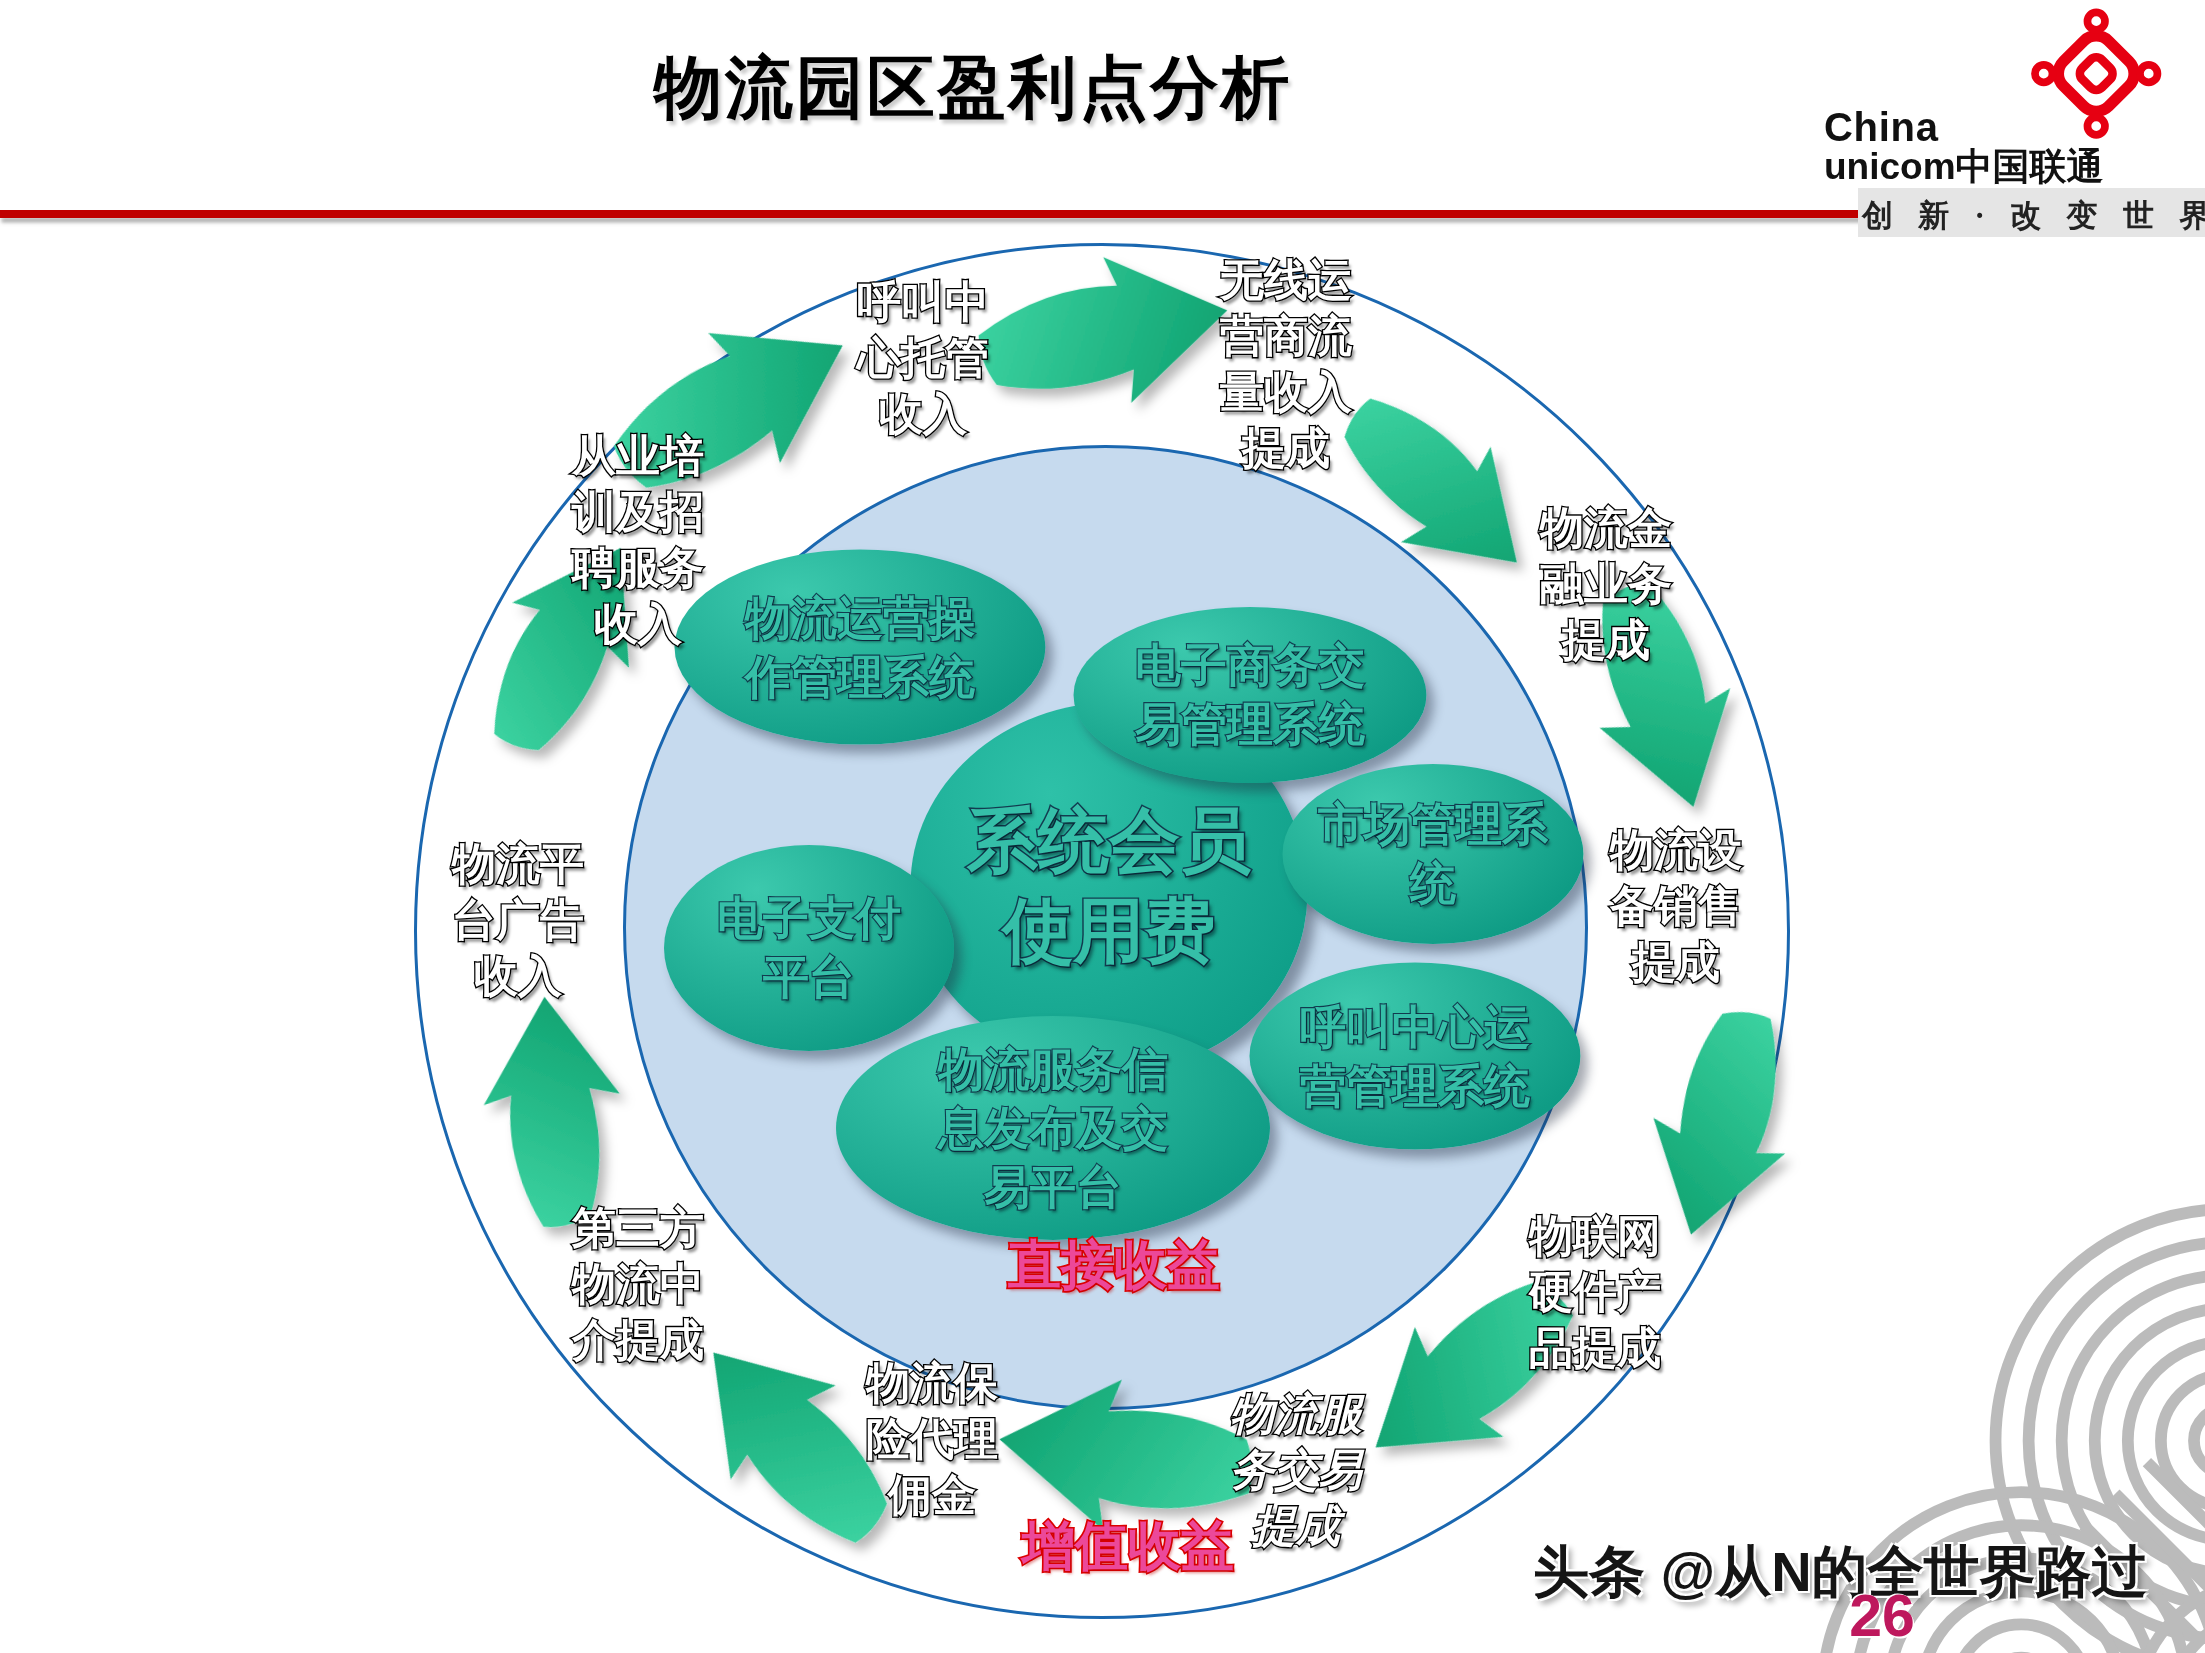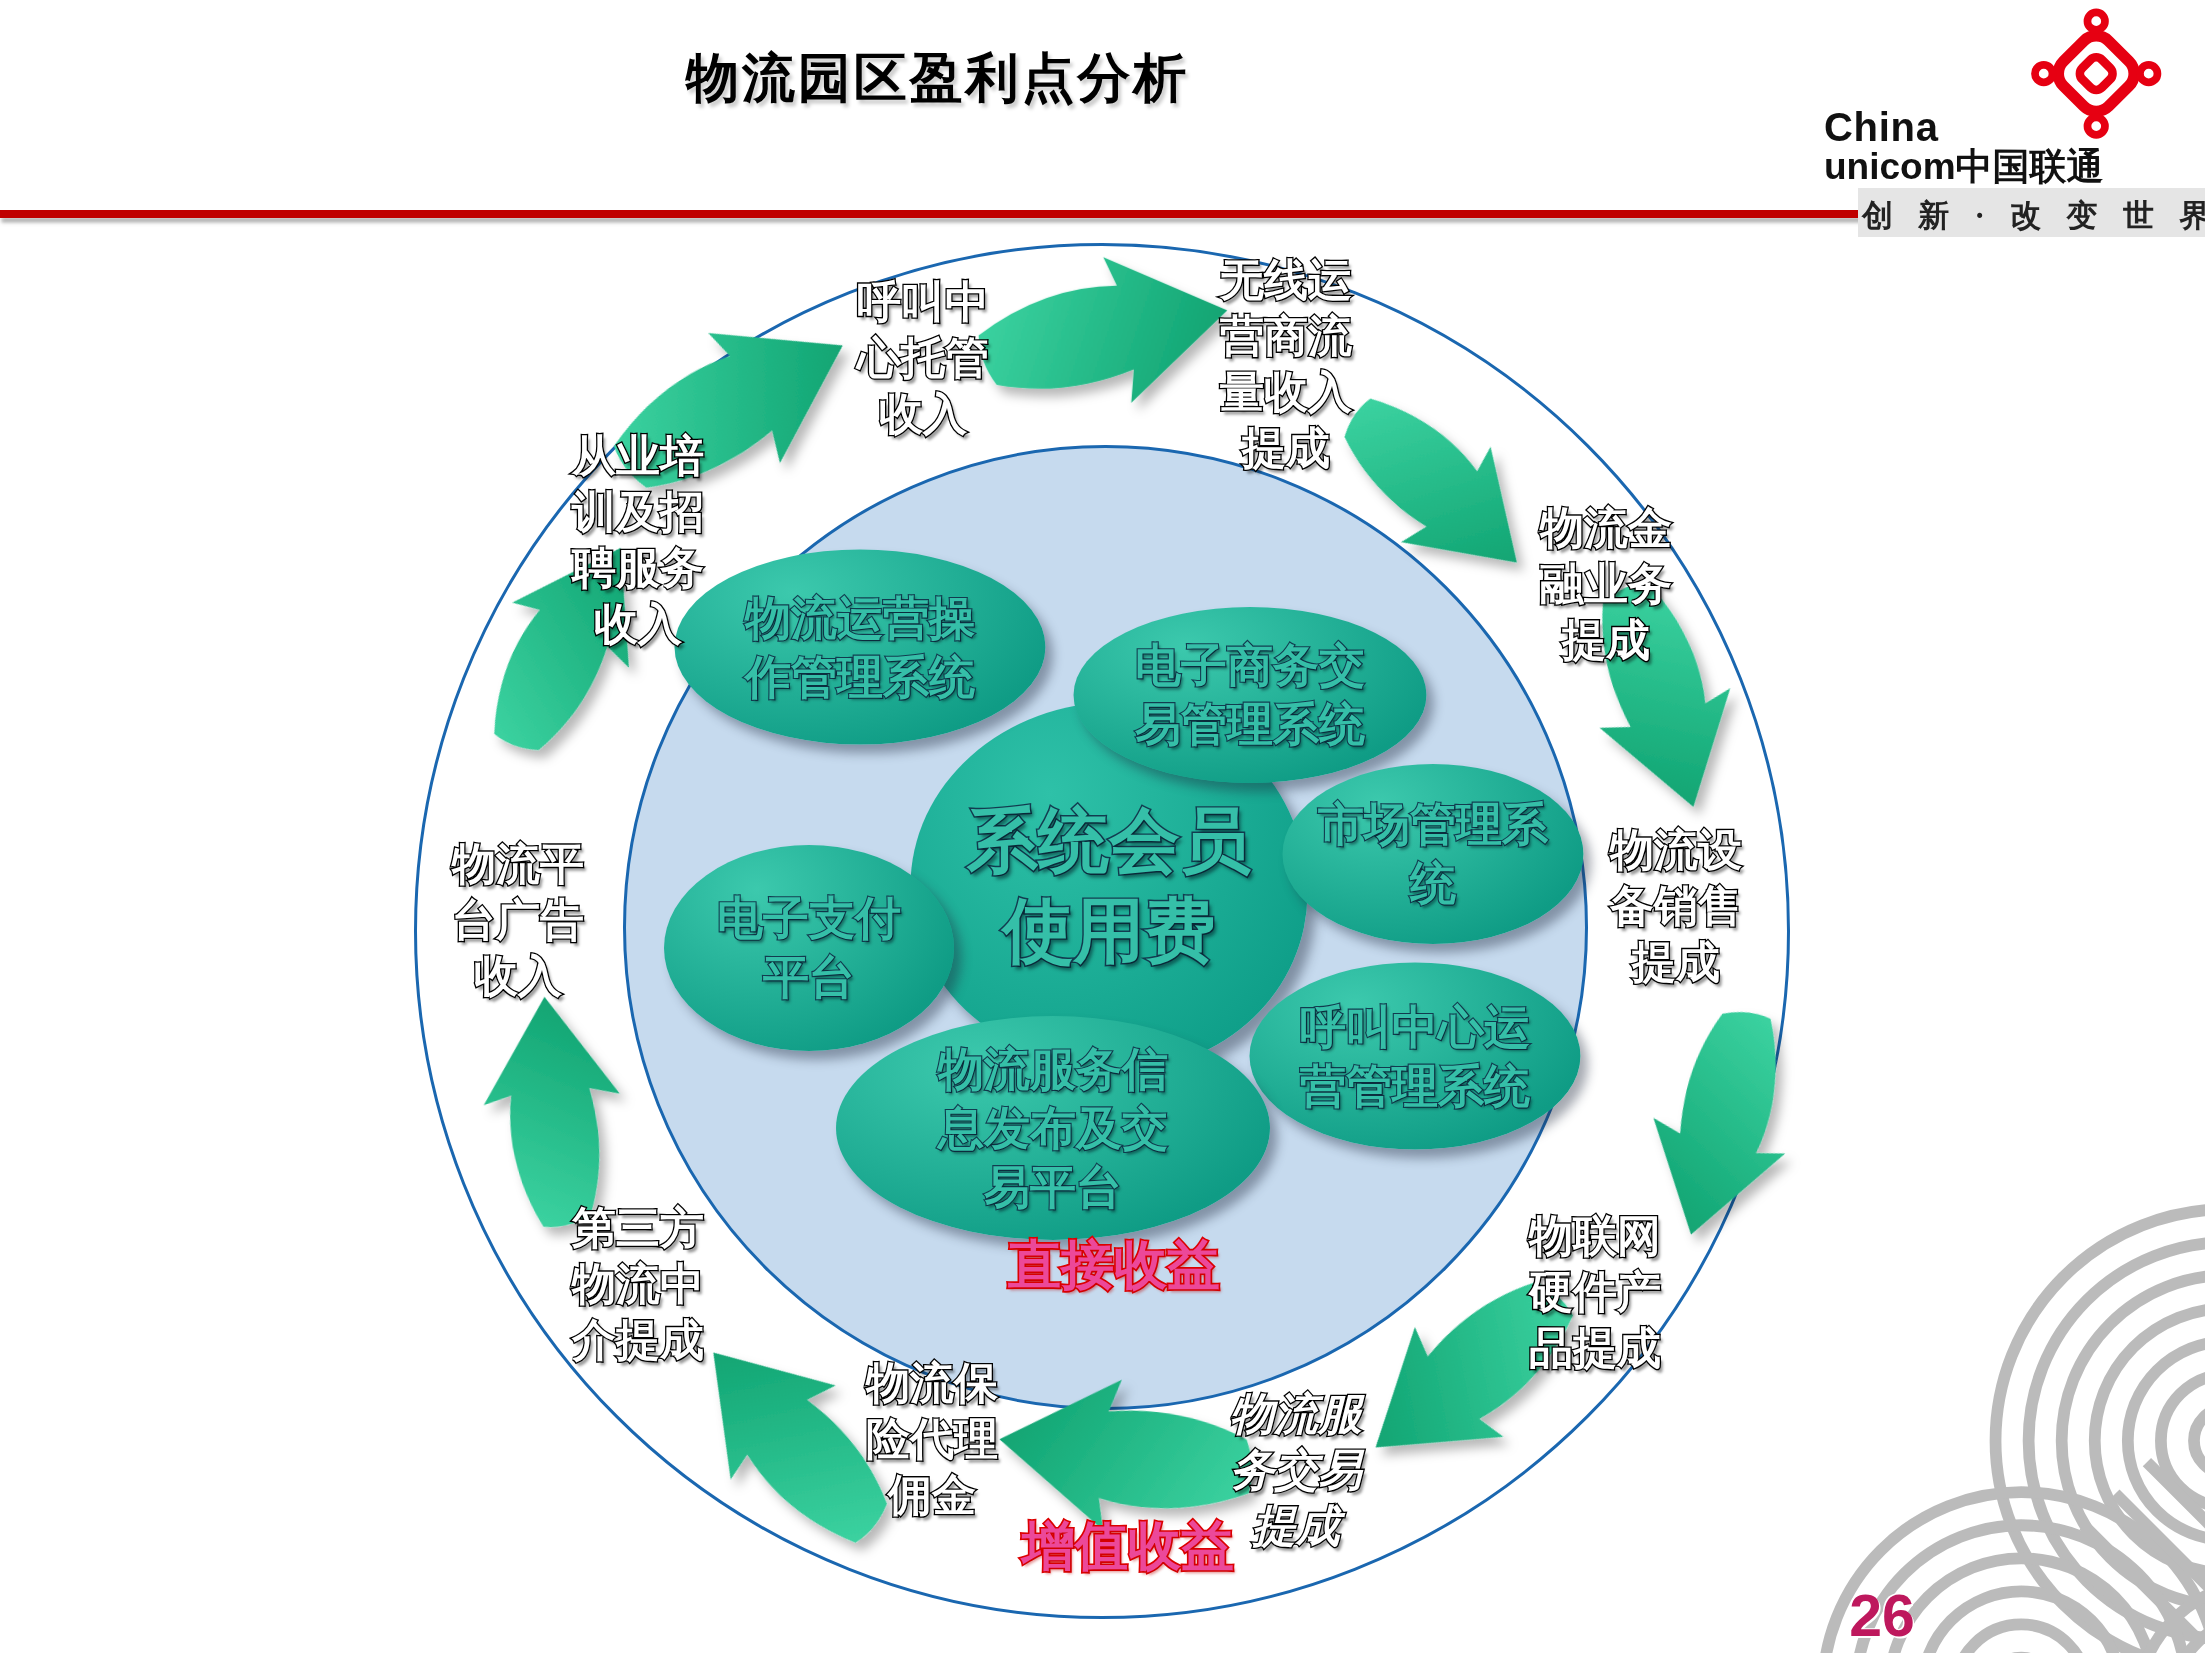--- a/index.html
+++ b/index.html
@@ -10,21 +10,21 @@
     --arrow-green-light:#3fd6a4; --arrow-green-dark:#0da06e;
     --label-red:#dd0000; --watermark-gray:#b8b8b8; --text-black:#000000;
   }
   html,body{margin:0;padding:0;background:#ffffff;}
   .stage{position:relative;width:2205px;height:1654px;background:#fff;overflow:hidden;
          font-family:"Liberation Sans","DejaVu Sans",sans-serif;}
 
   
   .title-red{position:absolute;left:44px;top:10.3px;font-size:116px;font-weight:900;
     color:var(--title-red);letter-spacing:1.5px;text-shadow:3.7px 4.4px 4.4px rgba(0,0,0,.25);white-space:nowrap;}
-  .title-black{position:absolute;left:686px;top:43px;font-size:53px;font-weight:900;
+  .title-black{position:absolute;left:654px;top:43px;font-size:68px;font-weight:900;
     color:var(--text-black);letter-spacing:2.9px;text-shadow:2.9px 3.7px 3.7px rgba(0,0,0,.2);white-space:nowrap;}
   .divider{position:absolute;left:0;top:210px;width:2205px;height:8px;background:var(--divider-red);
     box-shadow:0 5.9px 3.7px -1.5px rgba(110,110,110,.55);}
   .divider-gap{position:absolute;left:1858px;top:188px;width:365px;height:49px;background:#e5e5e5;
     display:flex;align-items:flex-end;justify-content:center;}
   .slogan{font-family:"Liberation Serif","DejaVu Serif",serif;font-size:31px;font-weight:700;
     color:#222;letter-spacing:8.8px;white-space:nowrap;}
   .brand{position:absolute;left:1824px;top:107px;line-height:1.02;color:#111;font-weight:800;white-space:nowrap;}
   .brand .l1{font-size:40px;letter-spacing:0.7px;}
   .brand .l2{font-size:37px;}
@@ -212,16 +212,17 @@
       <circle cx="102" cy="0" r="17" stroke-width="15"></circle>
       <circle cx="0" cy="102" r="17" stroke-width="15"></circle>
       <circle cx="-102" cy="0" r="17" stroke-width="15"></circle>
     </g>
   </svg>
   <div class="brand">
     <div class="l1">China</div>
     <div class="l2">unicom中国联通</div>
   </div>
 
+  <div class="wm-text">头条 @从N的全世界路过</div>
   <div class="page-num">26</div>
 
 </div>
 
 
 </body></html>

